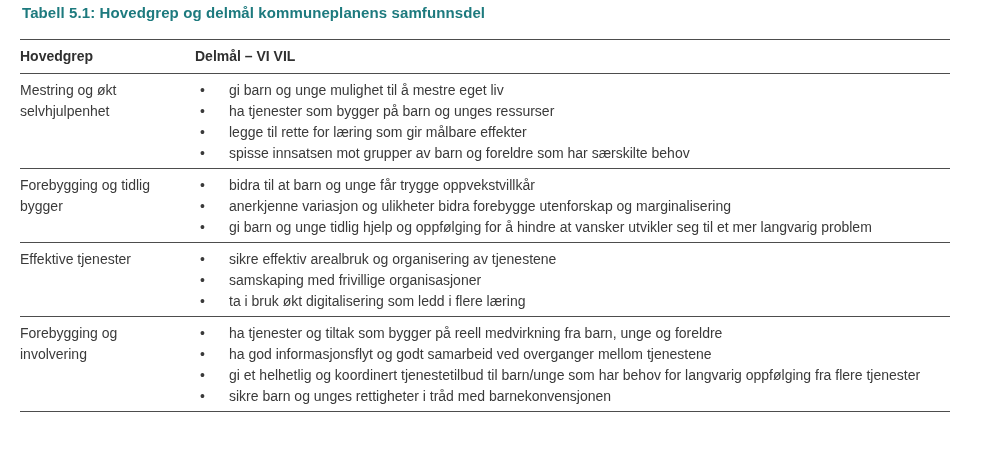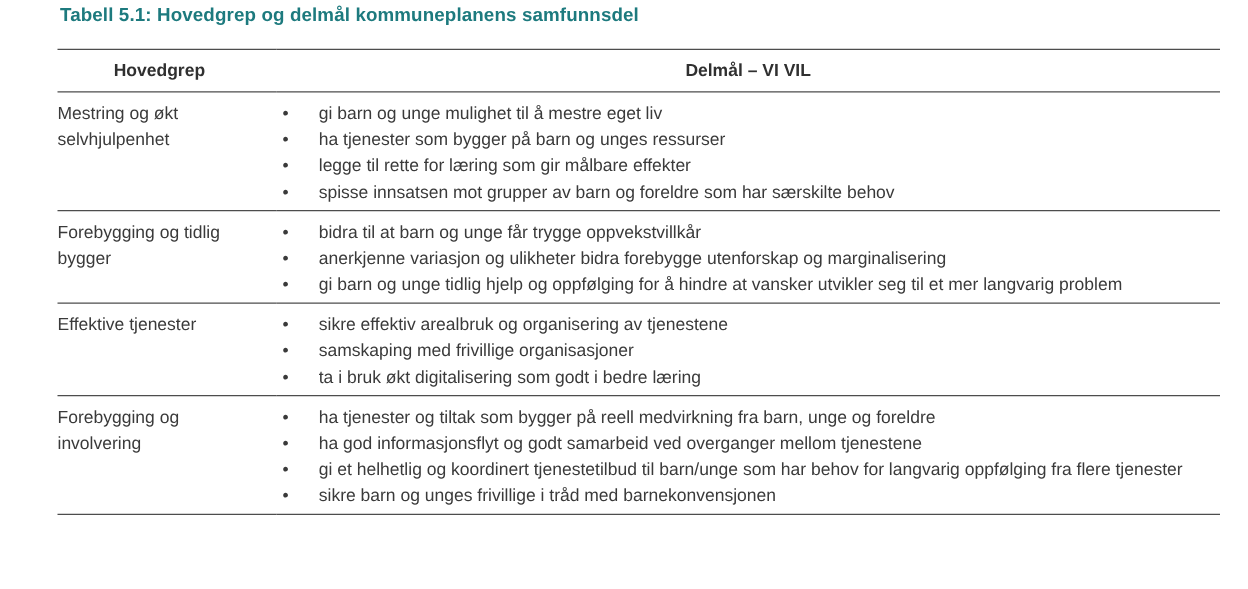--- a/index.html
+++ b/index.html
@@ -15,21 +15,20 @@
     --accent: #1d7a7e;
     --text: #3a3a3a;
     --heading-text: #303030;
     --rule: #4d4d4d;
   }
   .page {
     width: 875px;
     height: 471px;
     position: relative;
     background: #ffffff;
-    margin-left: 26px;
   }
   .caption {
     margin: 0;
     padding: 4px 0 0 22px;
     font-size: 15px;
     line-height: 18px;
     font-weight: bold;
     color: var(--accent);
     letter-spacing: 0.1px;
   }
@@ -45,21 +44,20 @@
     text-align: left;
     font-size: 14px;
   }
   table.main-table thead th {
     border-top: 1.4px solid var(--rule);
     border-bottom: 1.4px solid var(--rule);
     color: var(--heading-text);
     font-weight: bold;
     padding: 7px 0 8px 0;
     line-height: 18px;
-    text-align: center;
   }
   table.main-table tbody td {
     border-bottom: 1.4px solid var(--rule);
     color: var(--text);
     padding: 6px 0 4px 0;
     line-height: 21px;
   }
   th.col1, td.col1 { width: 163px; padding-right: 12px !important; }
   th.col2, td.col2 { width: 755px; }
   ul.delmal-list {
@@ -114,30 +112,30 @@
               <li><span class="bullet">•</span><span>gi barn og unge tidlig hjelp og oppfølging for å hindre at vansker utvikler seg til et mer langvarig problem</span></li>
             </ul>
           </td>
         </tr>
         <tr>
           <td class="col1">Effektive tjenester</td>
           <td class="col2">
             <ul class="delmal-list">
               <li><span class="bullet">•</span><span>sikre effektiv arealbruk og organisering av tjenestene</span></li>
               <li><span class="bullet">•</span><span>samskaping med frivillige organisasjoner</span></li>
-              <li><span class="bullet">•</span><span>ta i bruk økt digitalisering som godt i bedre læring</span></li>
+              <li><span class="bullet">•</span><span>ta i bruk økt digitalisering som ledd i flere læring</span></li>
             </ul>
           </td>
         </tr>
         <tr>
           <td class="col1">Forebygging og involvering</td>
           <td class="col2">
             <ul class="delmal-list">
               <li><span class="bullet">•</span><span>ha tjenester og tiltak som bygger på reell medvirkning fra barn, unge og foreldre</span></li>
               <li><span class="bullet">•</span><span>ha god informasjonsflyt og godt samarbeid ved overganger mellom tjenestene</span></li>
               <li><span class="bullet">•</span><span>gi et helhetlig og koordinert tjenestetilbud til barn/unge som har behov for langvarig oppfølging fra flere tjenester</span></li>
-              <li><span class="bullet">•</span><span>sikre barn og unges frivillige i tråd med barnekonvensjonen</span></li>
+              <li><span class="bullet">•</span><span>sikre barn og unges rettigheter i tråd med barnekonvensjonen</span></li>
             </ul>
           </td>
         </tr>
       </tbody>
   </table>
 </div>
 
 </body></html>

